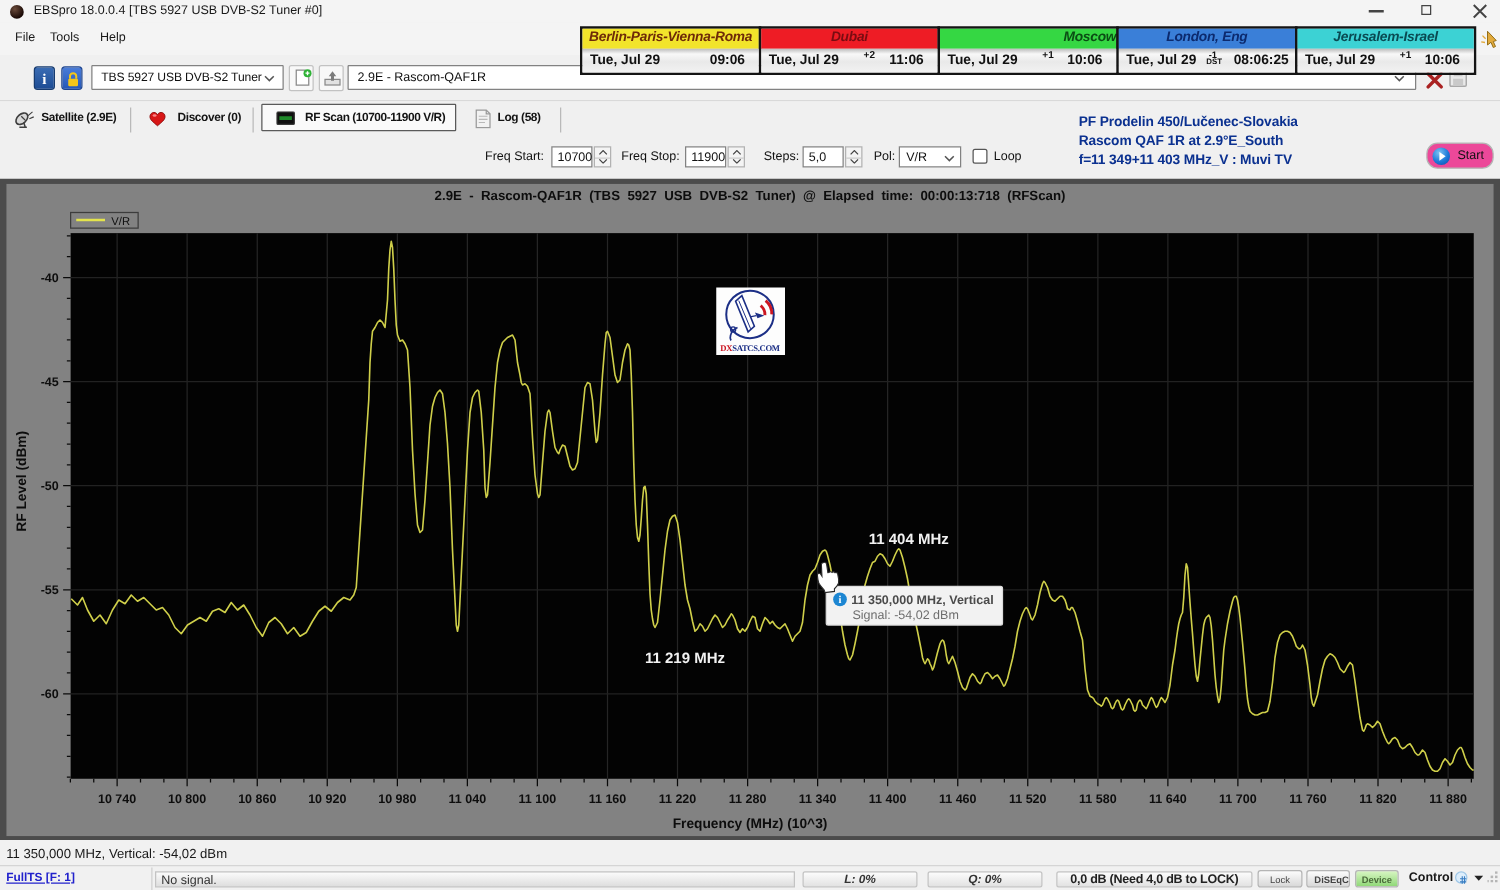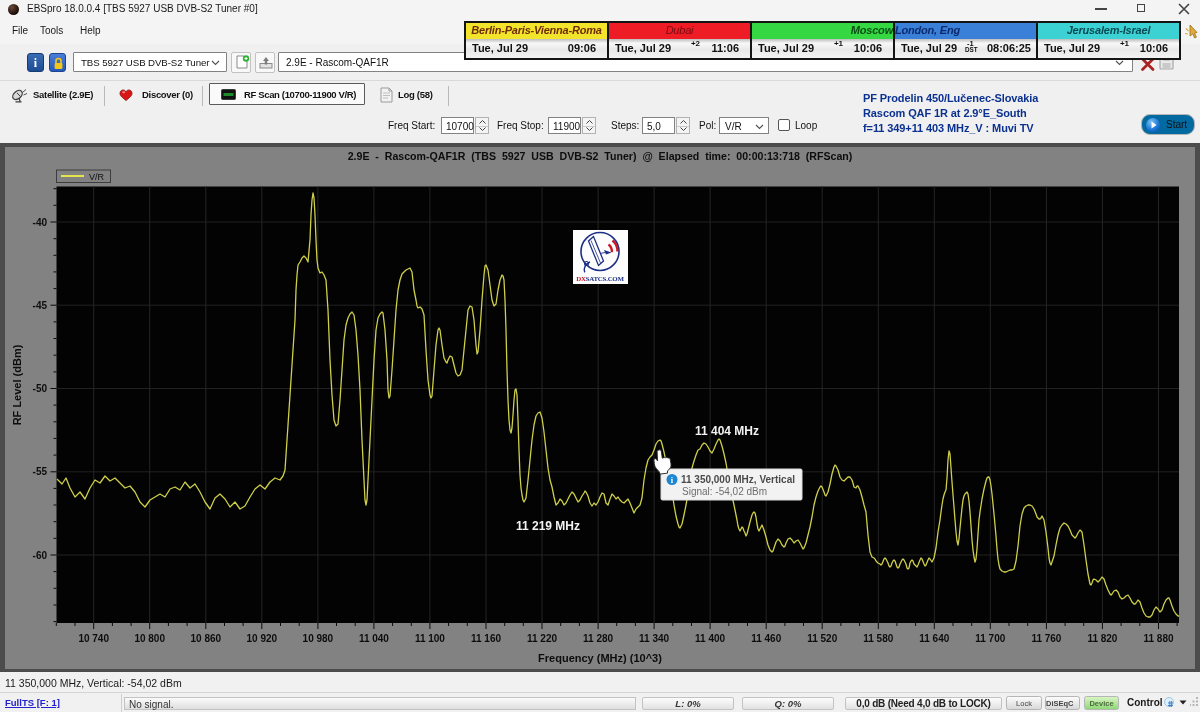--- a/index.html
+++ b/index.html
@@ -137,21 +137,21 @@
  <div style="position:absolute;left:719px;top:36px;width:50px;height:17px;background:#fff;border:1px solid #828282">
    <span style="position:absolute;left:5px;top:3px;font-size:10px;color:#111">V/R</span>
    <svg width="9" height="6" style="position:absolute;right:4px;top:6px">
         <path d="M1 1 L4.5 4.5 L8 1" stroke="#555" stroke-width="1.2" fill="none"></path>
       </svg>
     </div>
  <div style="position:absolute;left:778px;top:37.5px;width:12px;height:12px;background:#fff;border:1px solid #555;border-radius:2px"></div>
  <span style="position:absolute;left:795px;top:39px;font-size:10px;color:#111">Loop</span>
 
  <div style="position:absolute;left:863px;top:10px;font-size:11px;font-weight:bold;color:#0b3190;line-height:15px;letter-spacing:-0.1px">PF Prodelin 450/Lučenec-Slovakia<br>Rascom QAF 1R at 2.9°E_South<br>f=11 349+11 403 MHz_V : Muvi TV</div>
- <div style="position:absolute;left:1141px;top:33px;width:54px;height:21px;background:#0369a1;border:1px solid #b5b5b5;border-radius:9px">
+ <div style="position:absolute;left:1141px;top:33px;width:54px;height:21px;background:#ec4899;border:1px solid #b5b5b5;border-radius:9px">
    <div style="position:absolute;left:4px;top:3px;width:14px;height:14px;border-radius:50%;background:radial-gradient(circle at 38% 30%,#7ec3f2,#1d78d8 55%,#0b49a8)"></div>
    <svg width="8" height="8" style="position:absolute;left:8px;top:6px">
         <path d="M1.5 0.5 L6.5 4 L1.5 7.5 Z" fill="#fff"></path>
       </svg>
    <span style="position:absolute;left:24px;top:4px;font-size:10px;color:#111">Start</span>
     </div>
 </div>
 <div style="position:absolute;left:0;top:143px;width:1200px;height:529px;background:#4c4c4c"></div>
 <svg width="1190" height="522" style="position:absolute;left:5px;top:147px">
 <rect x="0" y="0" width="1190" height="522" fill="#828282"></rect>
@@ -334,21 +334,21 @@
 <div style="position:absolute;left:0;top:694px;width:1200px;height:18px;background:#f1f1f1">
  <span style="position:absolute;left:5px;top:3px;font-size:9.5px;font-weight:bold;color:#2222cc;text-decoration:underline">FullTS [F: 1]</span>
  <div style="position:absolute;left:121px;top:0px;width:1px;height:18px;background:#cfcfcf"></div>
  <div style="position:absolute;left:124px;top:2.5px;width:512px;height:13px;background:linear-gradient(#fbfbfb,#dedede);border:1px solid #c3c3c3;font-size:10px;color:#333">
       <span style="position:absolute;left:4px;top:1px">No signal.</span>
     </div>
  <div style="position:absolute;left:642px;top:2.5px;width:92px;height:13px;background:linear-gradient(#fcfcfc,#e2e2e2);border:1px solid #c3c3c3;border-radius:2px;text-align:center;font-size:9.5px;line-height:12.5px;color:#333;"><i><b>L: 0%</b></i></div>
  <div style="position:absolute;left:742px;top:2.5px;width:92px;height:13px;background:linear-gradient(#fcfcfc,#e2e2e2);border:1px solid #c3c3c3;border-radius:2px;text-align:center;font-size:9.5px;line-height:12.5px;color:#333;"><i><b>Q: 0%</b></i></div>
  <div style="position:absolute;left:845px;top:2.5px;width:157px;height:13px;background:linear-gradient(#fcfcfc,#e2e2e2);border:1px solid #c3c3c3;border-radius:2px;text-align:center;font-size:9.5px;line-height:12.5px;color:#333;color:#222;font-size:10px"><b style="letter-spacing:-0.2px">0,0 dB (Need 4,0 dB to LOCK)</b></div>
  <div style="position:absolute;left:1006px;top:2px;width:36px;height:14px;background:linear-gradient(#fcfcfc,#d8d8d8);border:1px solid #b5b5b5;border-radius:2.5px;text-align:center;font-size:7.5px;font-weight:normal;color:#444;line-height:14px">Lock</div>
- <div style="position:absolute;left:1045px;top:2px;width:35px;height:14px;background:linear-gradient(#fcfcfc,#d8d8d8);border:1px solid #b5b5b5;border-radius:2.5px;text-align:left;font-size:7.5px;font-weight:bold;color:#444;line-height:14px">DiSEqC</div>
+ <div style="position:absolute;left:1045px;top:2px;width:35px;height:14px;background:linear-gradient(#fcfcfc,#d8d8d8);border:1px solid #b5b5b5;border-radius:2.5px;text-align:right;font-size:7.5px;font-weight:bold;color:#444;line-height:14px">DiSEqC</div>
  <div style="position:absolute;left:1084px;top:2px;width:35px;height:14px;background:linear-gradient(#d7f5c2,#90d878);border:1px solid #b5b5b5;border-radius:2.5px;text-align:center;font-size:7.5px;font-weight:bold;color:#4a6a3a;line-height:14px">Device</div>
 
 </div>
 
 <div style="position:absolute;left:0;top:694px;width:1200px;height:18px;pointer-events:none">
  <span style="position:absolute;left:1127px;top:3px;font-size:10px;font-weight:bold;color:#191919">Control</span>
  <div style="position:absolute;left:1164px;top:3px;width:10px;height:10px;border-radius:50%;border:1px solid #9ec7e8;background:#ddeefc"></div>
  <svg width="8" height="8" style="position:absolute;left:1166.5px;top:5.5px">
       <path d="M1 3 h5 M1 5.5 h5 M2.8 1 v6 M4.6 1 v6" stroke="#3a7ec2" stroke-width="0.9"></path>
     </svg>
@@ -369,37 +369,37 @@
 </div>
 <div style="position:absolute;left:466px;top:21px;display:flex;z-index:30">
 <div style="width:145px;border:2px solid #141414;margin-left:-2px">
       <div style="height:15.5px;background:#f2e42b;color:#6e2a08;font-size:11px;font-weight:bold;font-style:italic;text-align:center;line-height:15px;letter-spacing:-0.2px">Berlin-Paris-Vienna-Roma</div>
       <div style="position:relative;height:19px;background:linear-gradient(#bdbdbd,#f8f8f8 22%,#e9e9e9 55%,#f2f2f2);font-size:11px;font-weight:bold;color:#111">
         <span style="position:absolute;left:6px;top:3px">Tue, Jul 29</span>
         <span style="position:absolute;right:11px;top:3px">09:06</span>
       </div>
     </div>
 <div style="width:145px;border:2px solid #141414;margin-left:-2px">
-      <div style="height:15.5px;background:#ee1c25;color:#7a0c12;font-size:11px;font-weight:normal;font-style:italic;text-align:center;line-height:15px;letter-spacing:-0.2px">Dubai</div>
+      <div style="height:15.5px;background:#ee1c25;color:#7a0c12;font-size:11px;font-weight:bold;font-style:italic;text-align:center;line-height:15px;letter-spacing:-0.2px">Dubai</div>
       <div style="position:relative;height:19px;background:linear-gradient(#bdbdbd,#f8f8f8 22%,#e9e9e9 55%,#f2f2f2);font-size:11px;font-weight:bold;color:#111">
         <span style="position:absolute;left:6px;top:3px">Tue, Jul 29</span>
         <span style="position:absolute;right:11px;top:3px">11:06</span>
         <span style="position:absolute;right:50px;top:0px;font-size:8px;font-weight:bold">+2</span>
       </div>
     </div>
 <div style="width:145px;border:2px solid #141414;margin-left:-2px">
       <div style="height:15.5px;background:#35d743;color:#0b4d14;font-size:11px;font-weight:bold;font-style:italic;text-align:right;line-height:15px;letter-spacing:-0.2px">Moscow</div>
       <div style="position:relative;height:19px;background:linear-gradient(#bdbdbd,#f8f8f8 22%,#e9e9e9 55%,#f2f2f2);font-size:11px;font-weight:bold;color:#111">
         <span style="position:absolute;left:6px;top:3px">Tue, Jul 29</span>
         <span style="position:absolute;right:11px;top:3px">10:06</span>
         <span style="position:absolute;right:50px;top:0px;font-size:8px;font-weight:bold">+1</span>
       </div>
     </div>
 <div style="width:145px;border:2px solid #141414;margin-left:-2px">
-      <div style="height:15.5px;background:#3a7fd8;color:#0c2a6e;font-size:11px;font-weight:bold;font-style:italic;line-height:15px;letter-spacing:-0.2px">London, Eng</div>
+      <div style="height:15.5px;background:#3a7fd8;color:#0c2a6e;font-size:11px;font-weight:bold;font-style:italic;text-align:center;line-height:15px;letter-spacing:-0.2px">London, Eng</div>
       <div style="position:relative;height:19px;background:linear-gradient(#bdbdbd,#f8f8f8 22%,#e9e9e9 55%,#f2f2f2);font-size:11px;font-weight:bold;color:#111">
         <span style="position:absolute;left:6px;top:3px">Tue, Jul 29</span>
         <span style="position:absolute;right:5px;top:3px">08:06:25</span>
         <span style="position:absolute;left:70px;top:7.5px;font-size:6.3px;font-weight:bold">DST</span>
         <span style="position:absolute;left:72px;top:0.5px;font-size:7.5px;font-weight:bold">-1</span>
       </div>
     </div>
 <div style="width:145px;border:2px solid #141414;margin-left:-2px">
       <div style="height:15.5px;background:#3cd2d4;color:#0a4a52;font-size:11px;font-weight:bold;font-style:italic;text-align:center;line-height:15px;letter-spacing:-0.2px">Jerusalem-Israel</div>
       <div style="position:relative;height:19px;background:linear-gradient(#bdbdbd,#f8f8f8 22%,#e9e9e9 55%,#f2f2f2);font-size:11px;font-weight:bold;color:#111">

